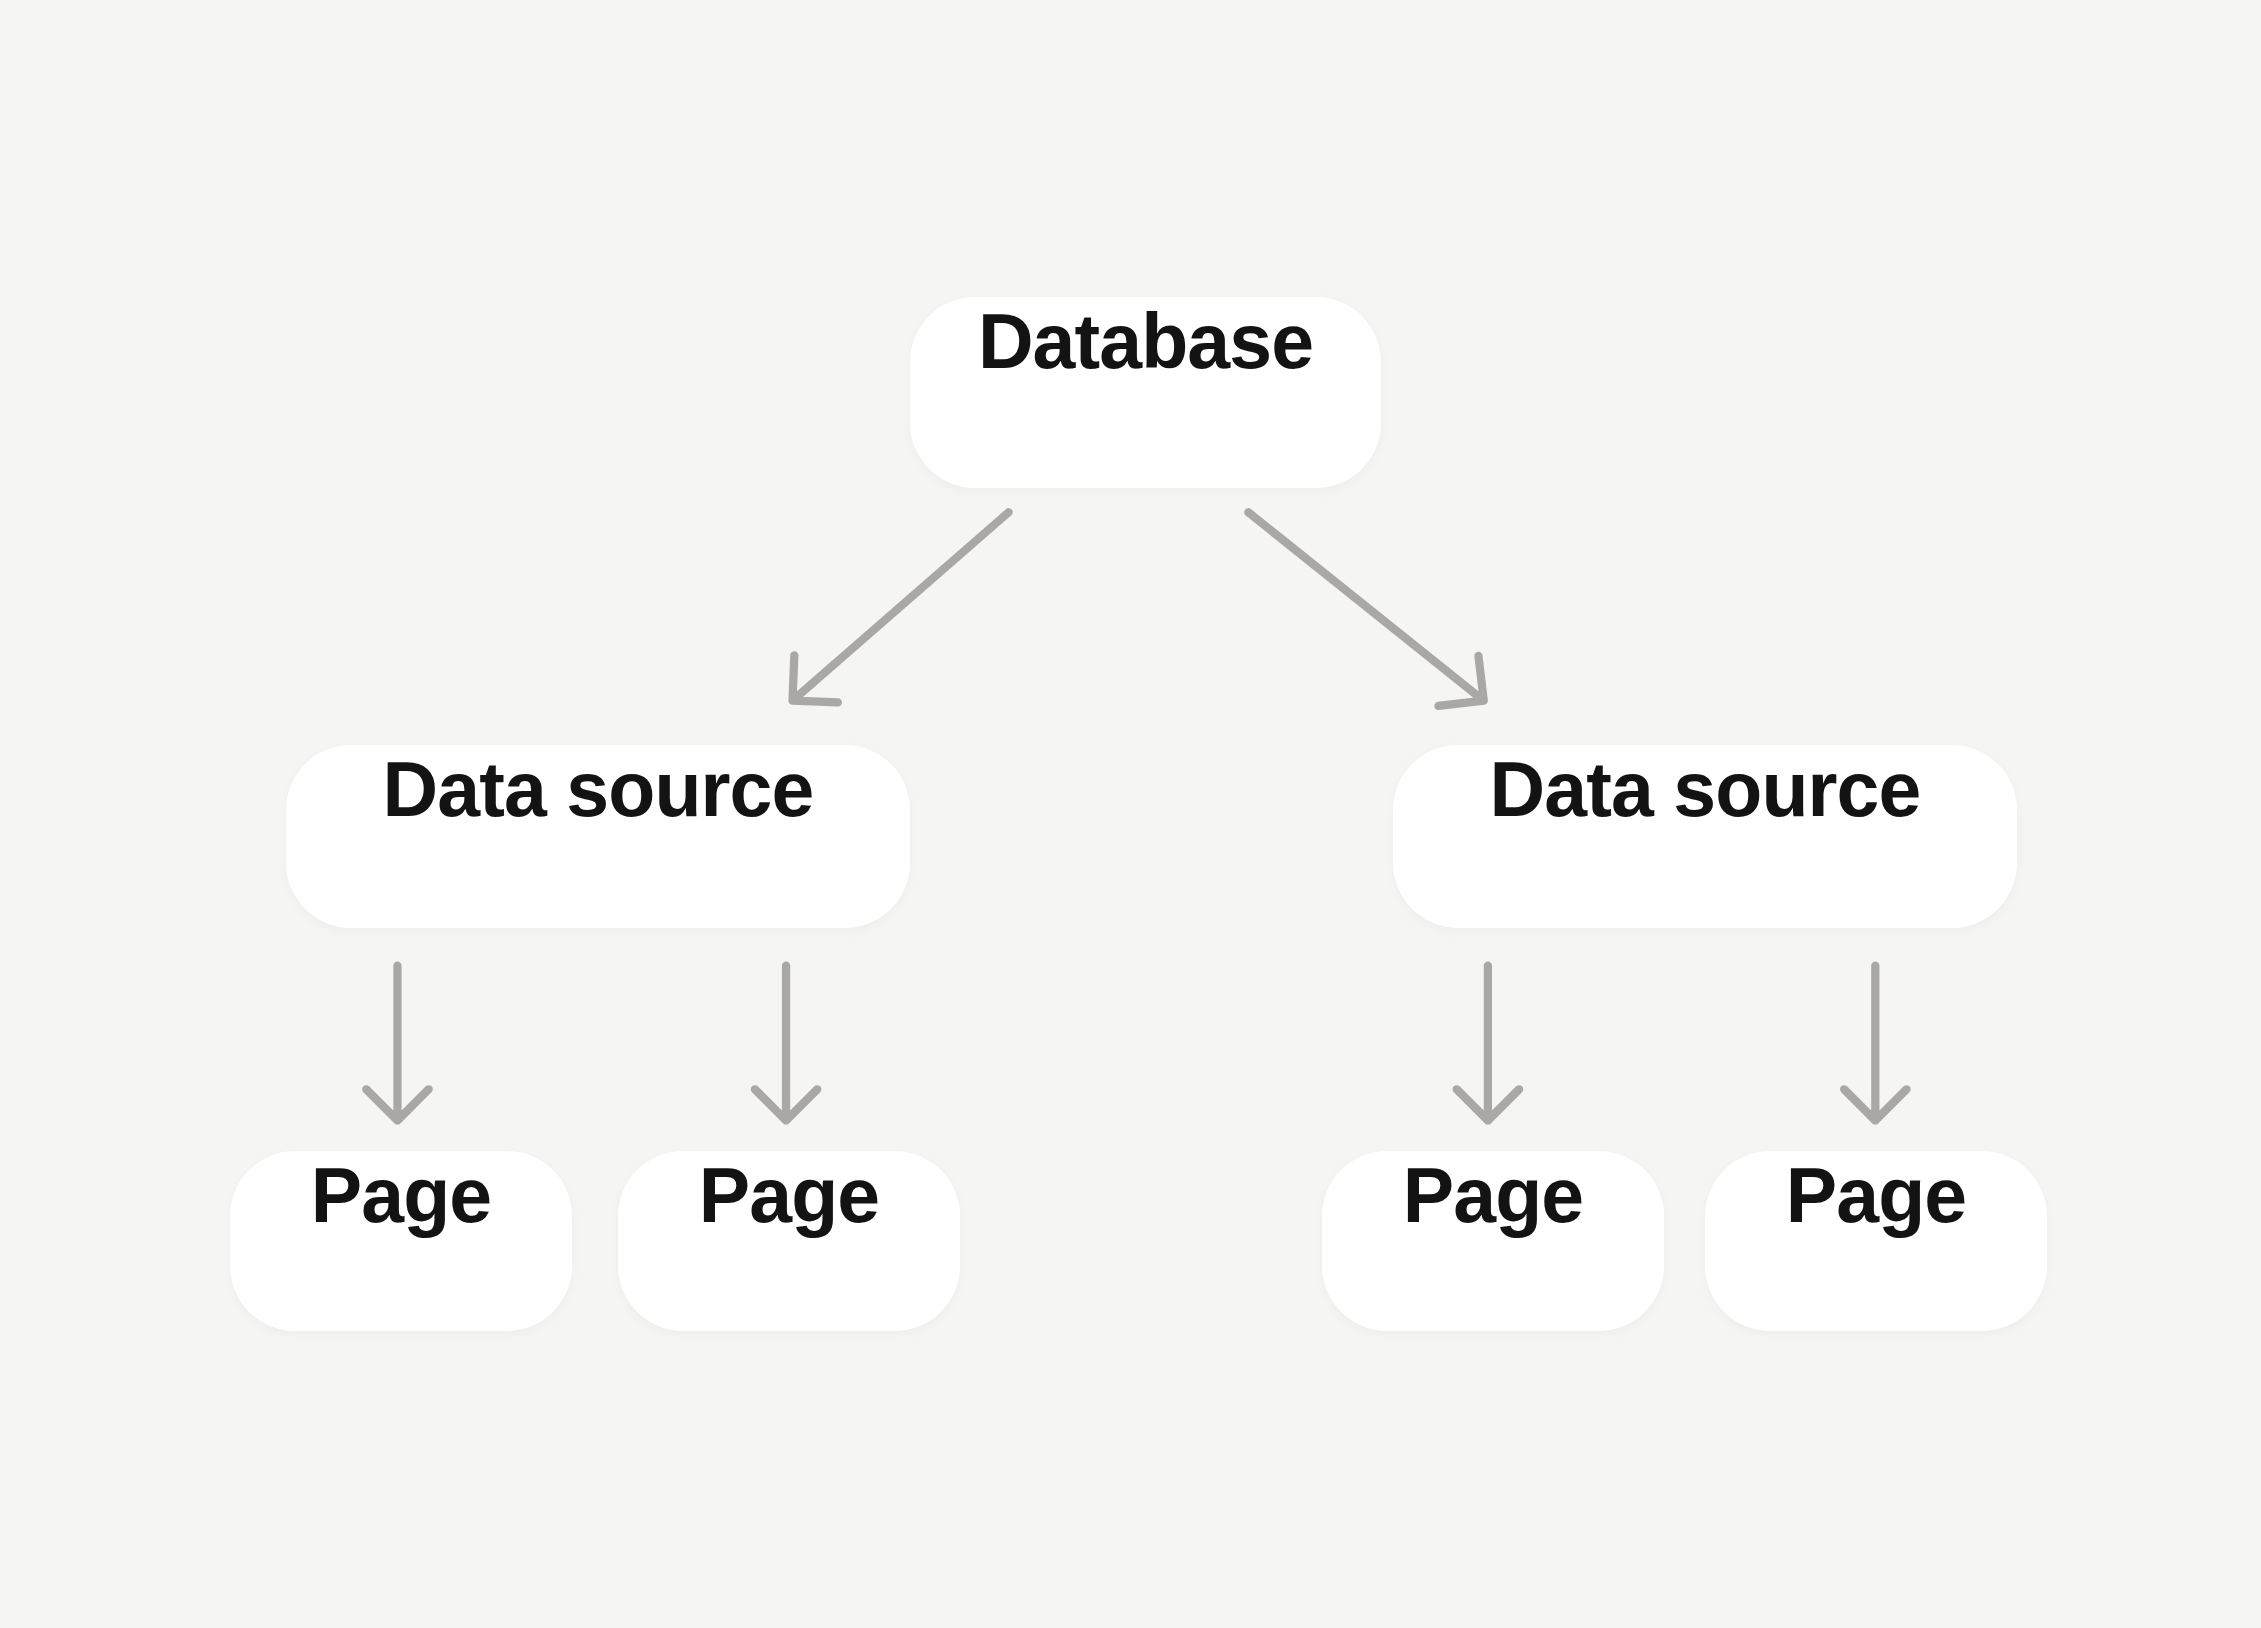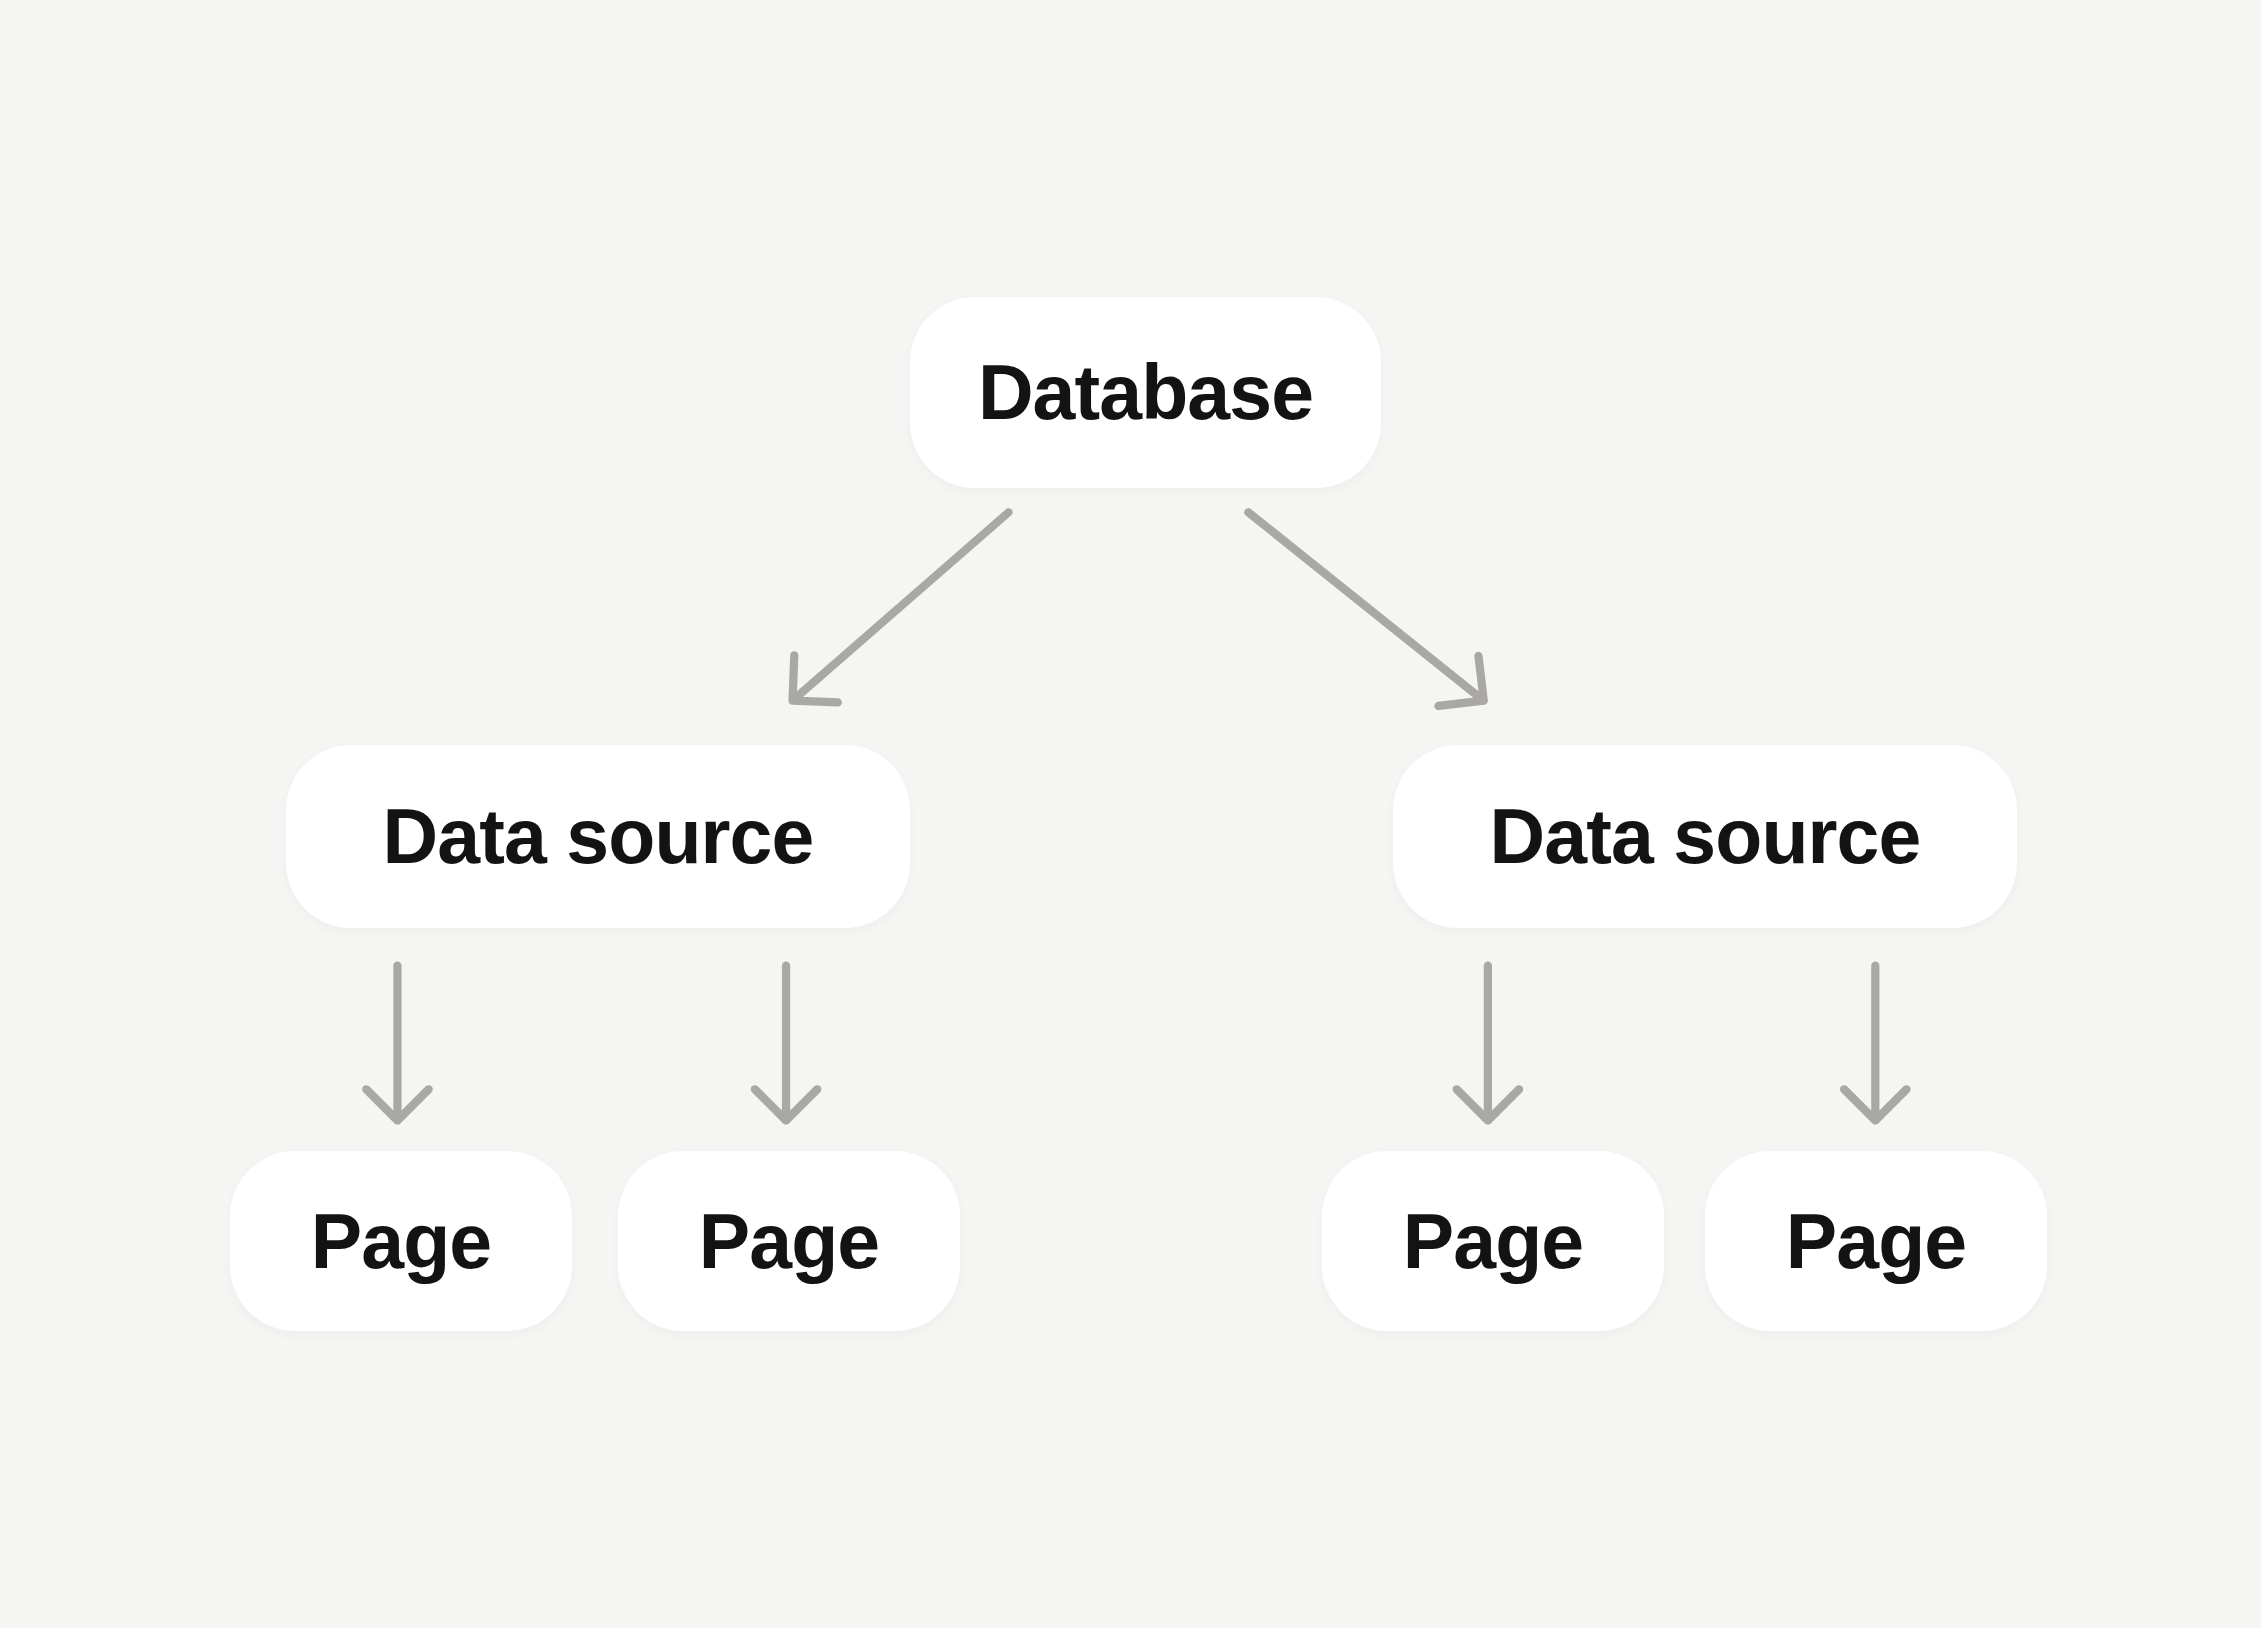--- a/index.html
+++ b/index.html
@@ -25,21 +25,21 @@
   .edge {
     stroke: var(--arrow, #a9a8a4);
     stroke-width: 14;
     stroke-linecap: round;
     stroke-linejoin: round;
     fill: none;
   }
   .node {
     position: absolute;
     display: flex;
-    align-items: center;
+    align-items: flex-start;
     justify-content: center;
     background: var(--node-fill, #ffffff);
     border-radius: 65px;
     box-shadow: 0 3.5px 10.6px rgba(0,0,0,0.03);
   }
   .node span {
     font-weight: 700;
     font-size: 77px;
     letter-spacing: -0.9px;
     color: var(--text, #131313);

